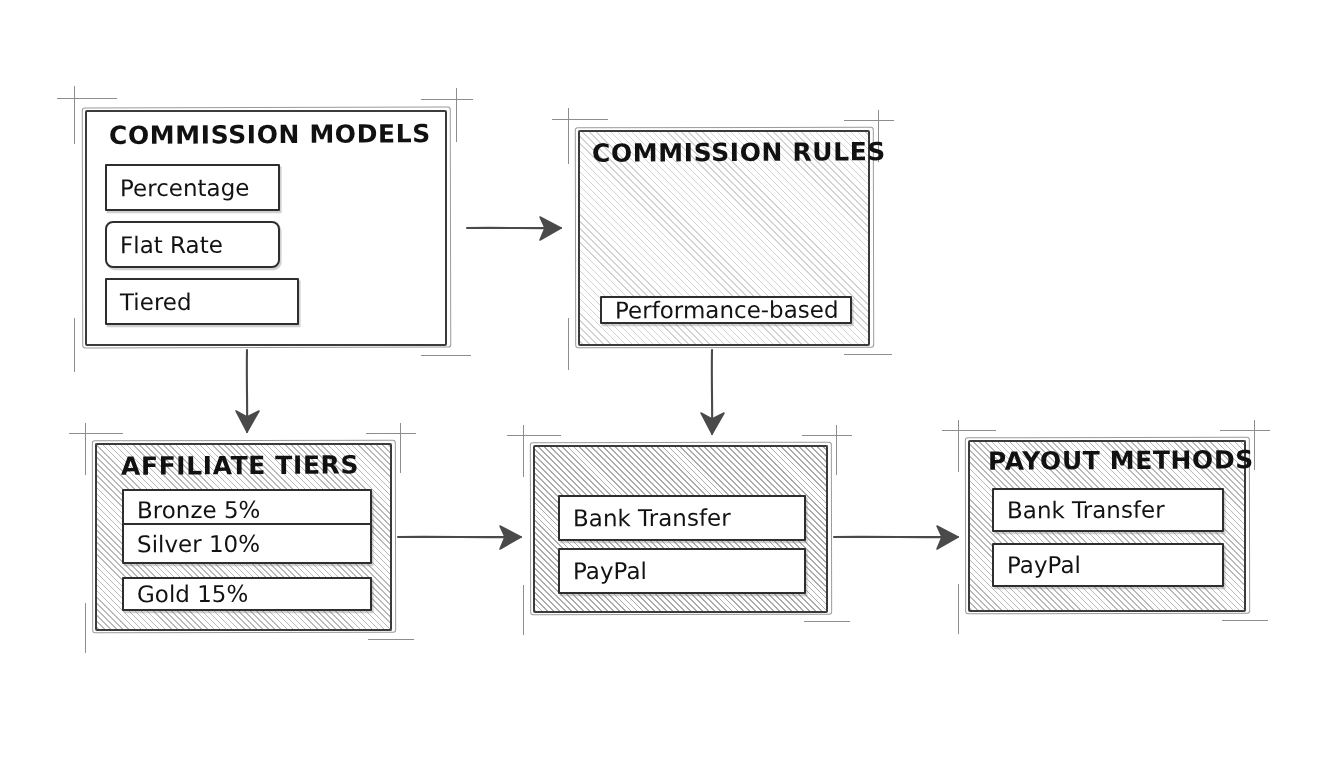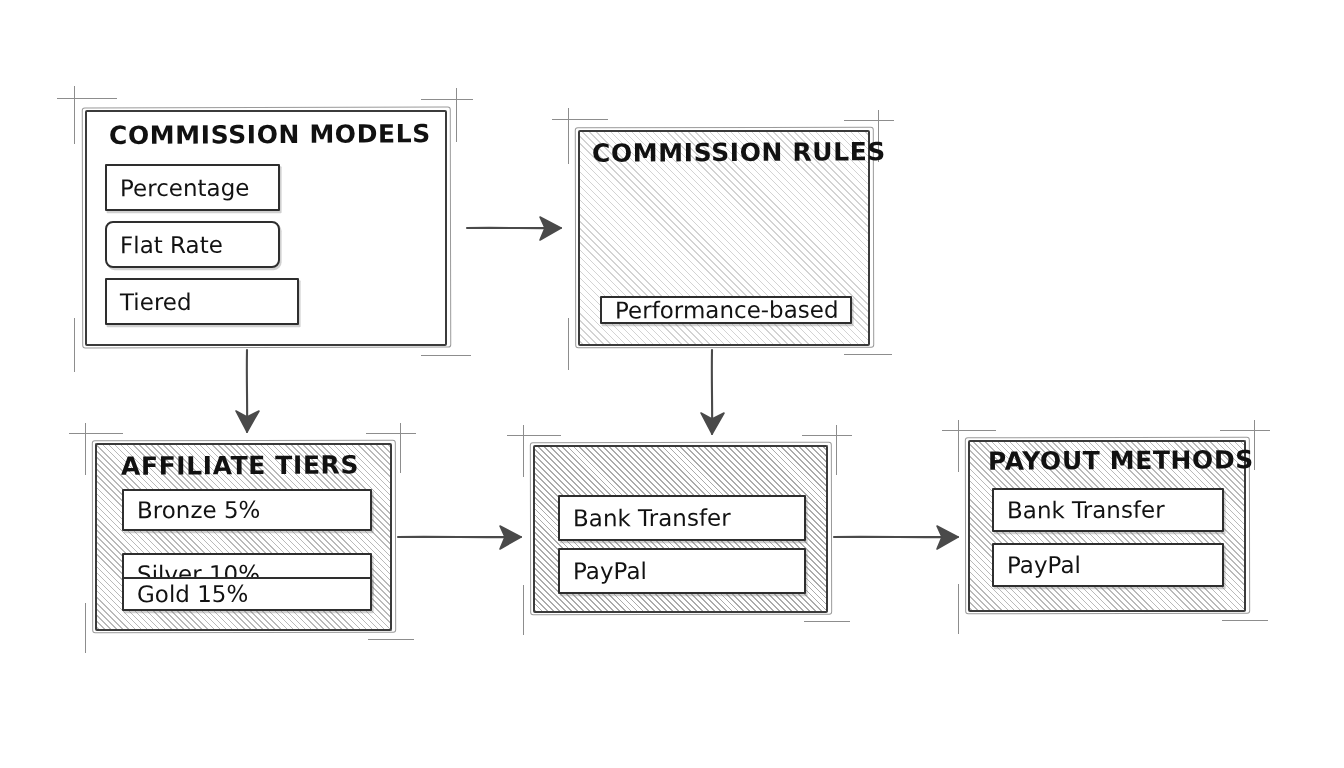--- a/index.html
+++ b/index.html
@@ -178,21 +178,21 @@
     <div class="tick h" style="right:-24px; top:-10px; width:50px;"></div>
     <div class="tick v" style="right:-9px; top:-20px; height:50px;"></div>
     <div class="tick v" style="left:-10px; bottom:-22px; height:50px;"></div>
     <div class="tick h" style="right:-22px; bottom:-9px; width:46px;"></div>
 
     <div class="node-title" style="top:8px; left:26px;">AFFILIATE TIERS</div>
 
     <div class="item" style="left:27px; top:46px; width:250px; height:42px;">
       <span class="txt">Bronze 5%</span>
     </div>
-    <div class="item" style="left:27px; top:110px; width:250px; height:41px;">
+    <div class="item" style="left:27px; top:80px; width:250px; height:41px;">
       <span class="txt">Silver 10%</span>
     </div>
     <div class="item" style="left:27px; top:134px; width:250px; height:34px;">
       <span class="txt">Gold 15%</span>
     </div>
   </div>
 
   <div class="node" style="left:533px; top:445px; width:295px; height:168px;">
     <div class="hatch dense"></div>
     <div class="frame ghost"></div>

